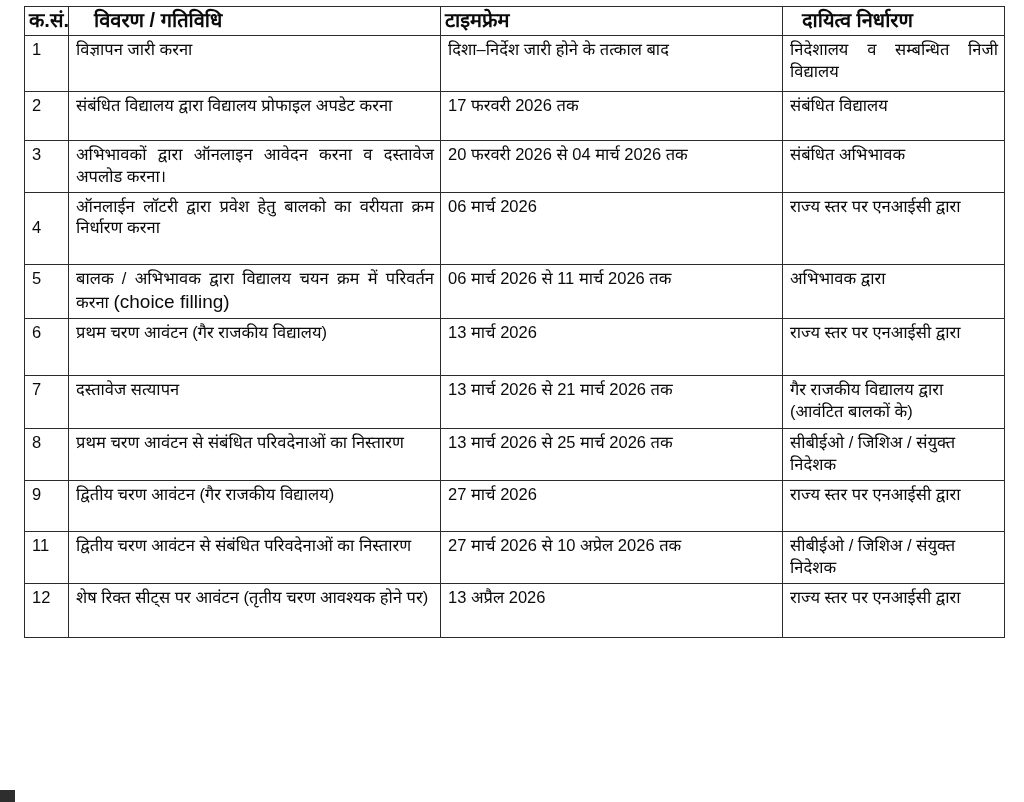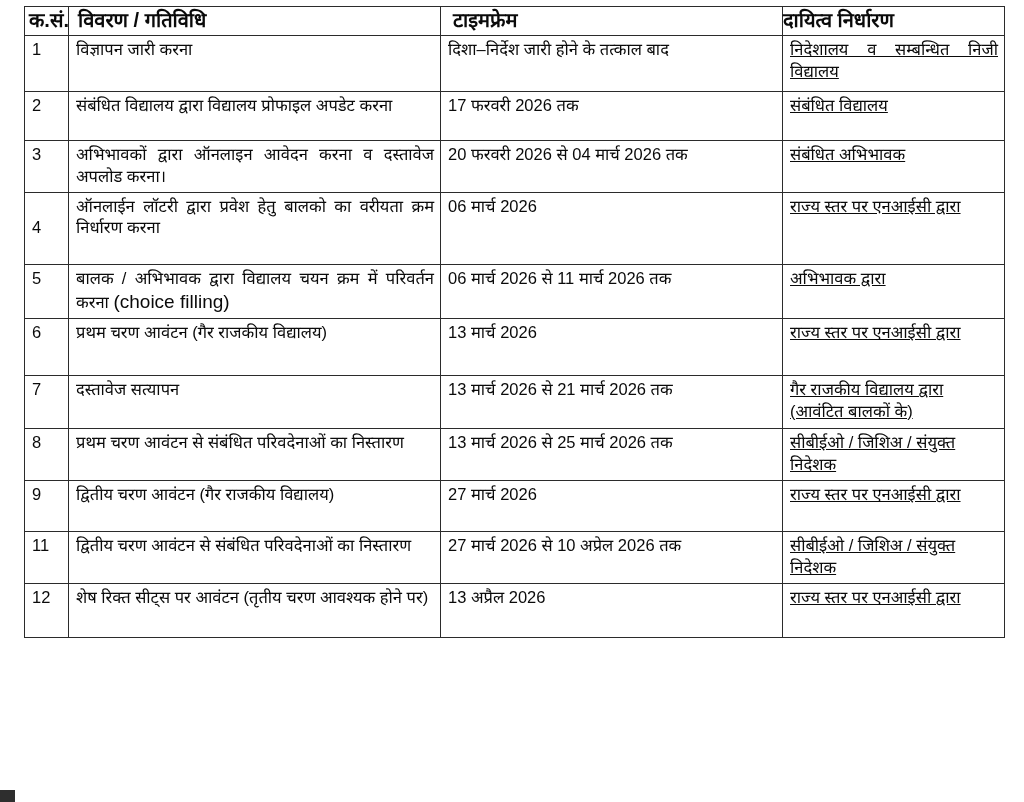--- a/index.html
+++ b/index.html
@@ -52,23 +52,23 @@
   table.schedule thead th {
     font-size: 20px;
     font-weight: 700;
     text-align: left;
     padding-top: 1px;
     padding-bottom: 2px;
     line-height: 1.25;
     white-space: nowrap;
   }
   thead th.h-sno { text-align: left; padding-left: 4px; }
-  thead th.h-desc { padding-left: 9px; }
-  thead th.h-time { padding-left: 12px; }
-  thead th.h-resp { padding-left: 0; margin-left: 28px; }
+  thead th.h-desc { padding-left: 25px; }
+  thead th.h-time { padding-left: 4px; }
+  thead th.h-resp { padding-left: 19px; margin-left: 28px; }
 
   
   td.sno {
     text-align: left;
     padding-left: 6px;
     font-size: 16px;
   }
   td.sno.mid {
     vertical-align: middle;
   }
@@ -81,21 +81,20 @@
   td.time {
     text-align: left;
     padding-left: 8px;
     white-space: pre;
   }
   td.resp {
     text-align: justify;
     text-align-last: left;
     padding-left: 9px;
     padding-right: 8px;
-    text-decoration: underline;
   }
 
   
   td.nostretch {
     text-align: left;
     margin-left: 28px;
   }
 
   .en-inline {
     font-size: 19px;

